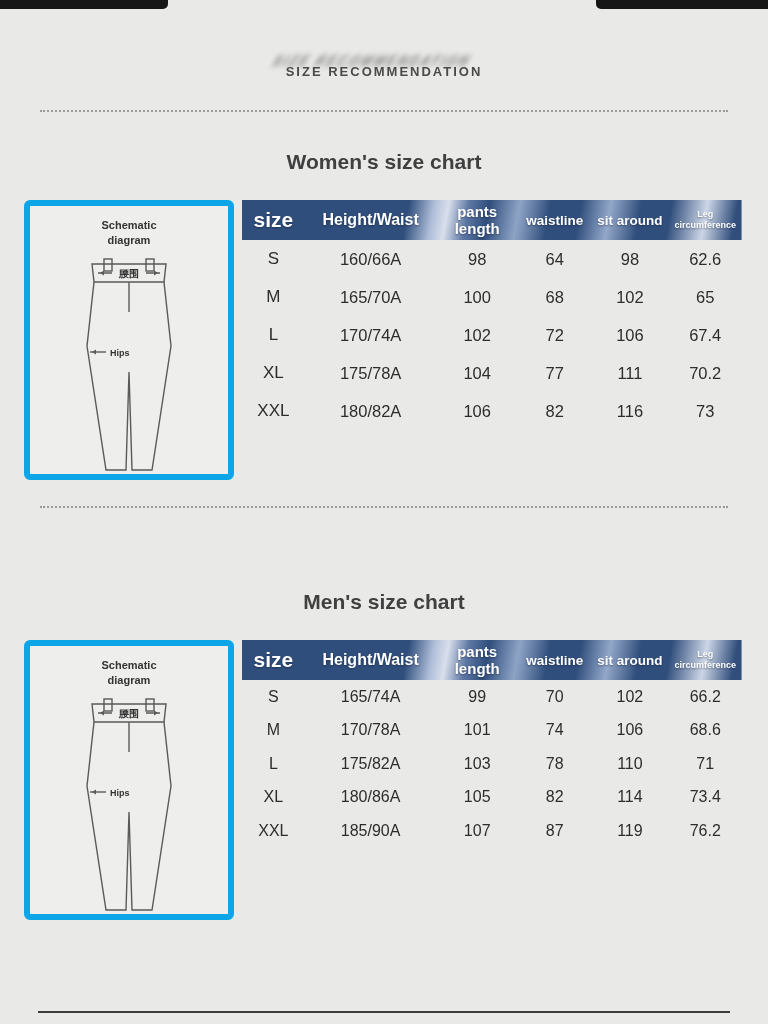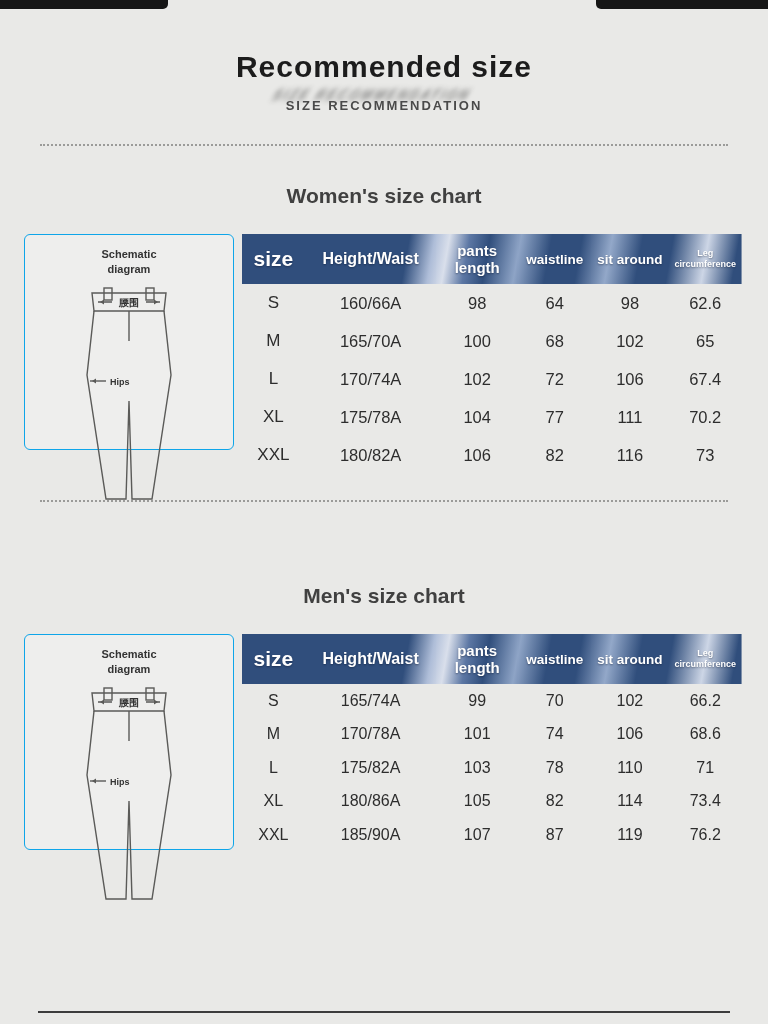--- a/index.html
+++ b/index.html
@@ -31,34 +31,34 @@
   }
 
   .divider { border-top:2px dotted #9b9b99; margin:26px 40px 0; height:0; }
 
   .section-heading { text-align:center; font-size:21px; font-weight:700; color:#404040; }
   .heading-women { margin:38px 0 26px; }
   .heading-men   { margin:82px 0 26px; }
 
   .size-section { display:flex; align-items:flex-start; padding:0 26px 0 24px; }
   .schematic {
-    width:210px; min-width:210px; height:216px;
-    border:1px solid #0ea5e9; border-radius:6px;
+    width:210px; min-width:210px; height:280px;
+    border:6px solid #0ea5e9; border-radius:6px;
     background:rgba(255,255,255,.25);
     text-align:center;
   }
   .schematic-label {
     display:inline-block; max-width:90px;
     margin-top:12px; font-size:11px; font-weight:700; color:#333; line-height:1.35;
   }
   .pants-svg { display:block; margin:2px auto 0; }
 
   table.size-table { flex:1; margin-left:8px; border-collapse:collapse; table-layout:fixed; }
   table.size-table thead tr {
-    height:50px;
+    height:40px;
     background-image:linear-gradient(100deg,
       var(--header-blue) 0%, var(--header-blue) 33%,
       #aebdd8 38%, #d9dfeb 41%, #5c77a4 45%, var(--header-blue) 49%,
       #8ea4c6 55%, var(--header-blue) 61%,
       var(--header-blue) 67%, #93a8c9 73%, var(--header-blue) 79%,
       var(--header-blue) 85%, #cdd6e6 92%, var(--header-blue) 98%);
   }
   table.size-table th {
     color:#fff; font-weight:700; text-align:center; vertical-align:middle;
     text-shadow:0 1px 2px rgba(10,20,40,.45);
@@ -81,21 +81,20 @@
 </style>
 </head>
 <body>
 
 <div class="top-bars">
   <div class="top-bar-left"></div>
   <div class="top-bar-right"></div>
 </div>
 
 <div class="page-header">
-  <div class="page-title">Recommended size</div>
   <div class="subtitle-wrap">
     <span class="subtitle-ghost">SIZE RECOMMENDATION</span>
     <span class="page-subtitle">SIZE RECOMMENDATION</span>
   </div>
 </div>
 
 <div class="divider"></div>
 
 <div class="section-heading heading-women">Women's size chart</div>
 

